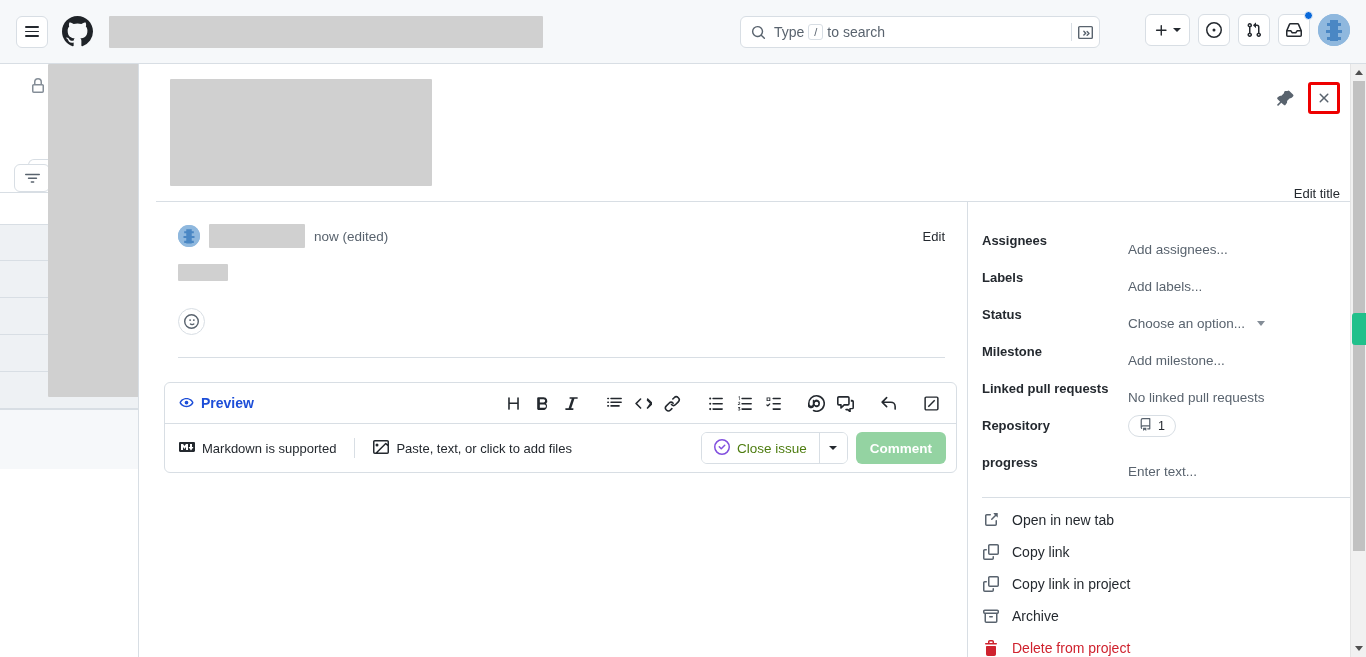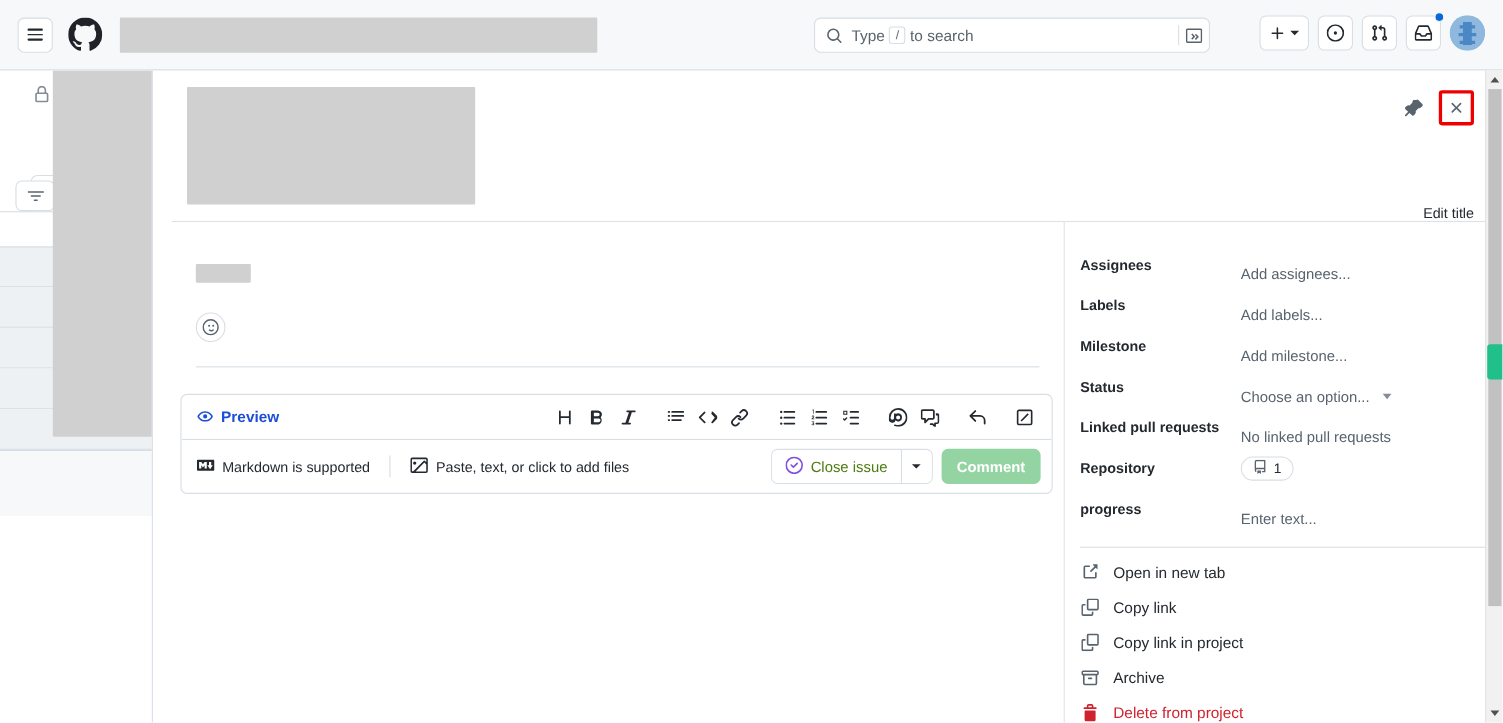--- a/index.html
+++ b/index.html
@@ -356,20 +356,31 @@
         </div>
       </div>
       <div class="edit-title-label">Edit title</div>
     </div>
     <div class="ov-divider"></div>
 
     <div class="ov-body">
 
       <div class="main-col">
         <div class="comment-block">
+          <div class="comment-head">
+            <span class="avatar sm">
+              <svg width="22" height="22" viewBox="0 0 32 32">
+                  <rect width="32" height="32" fill="#8fb8de"></rect>
+                  <path d="M12 6h8v3h3v3h-3v4h4v3h-4v4h3v3h-3v1h-8v-1H9v-3h3v-4H8v-3h4v-4H9V9h3Z" fill="#4a87c4"></path>
+                </svg>
+            </span>
+            <span class="c-user-redact redact"></span>
+            <span class="c-time">now (edited)</span>
+            <span class="c-edit">Edit</span>
+          </div>
           <div class="c-body-redact redact"></div>
           <div class="reaction-btn">
             <svg width="15" height="15" viewBox="0 0 16 16" fill="currentColor">
                 <path d="M8 0a8 8 0 1 1 0 16A8 8 0 0 1 8 0ZM1.5 8a6.5 6.5 0 1 0 13 0 6.5 6.5 0 0 0-13 0Zm4.879 2.121a.75.75 0 0 1 1.06 0c.328.327.77.504 1.232.504s.904-.177 1.232-.504a.75.75 0 1 1 1.06 1.06A3.25 3.25 0 0 1 8.671 12a3.25 3.25 0 0 1-2.292-.819.75.75 0 0 1 0-1.06ZM5.5 6.5a1 1 0 1 1 2 0 1 1 0 0 1-2 0Zm4 0a1 1 0 1 1 2 0 1 1 0 0 1-2 0Z"></path>
               </svg>
           </div>
           <div class="main-sep"></div>
         </div>
 
         <div class="composer">
@@ -498,29 +509,29 @@
 
           <div class="side-row">
             <span class="side-label">Assignees</span>
             <span class="side-value">Add assignees...</span>
           </div>
           <div class="side-row">
             <span class="side-label">Labels</span>
             <span class="side-value">Add labels...</span>
           </div>
           <div class="side-row">
-            <span class="side-label">Milestone</span>
-            <span class="side-value">Add milestone...</span>
-          </div>
-          <div class="side-row">
             <span class="side-label">Status</span>
             <span class="side-value">
               <span>Choose an option...</span>
               <span class="sel-caret"></span>
             </span>
+          </div>
+          <div class="side-row">
+            <span class="side-label">Milestone</span>
+            <span class="side-value">Add milestone...</span>
           </div>
           <div class="side-row">
             <span class="side-label">Linked pull requests</span>
             <span class="side-value">No linked pull requests</span>
           </div>
           <div class="side-row">
             <span class="side-label">Repository</span>
             <span class="repo-badge">
               <span>
                 <svg width="13" height="13" viewBox="0 0 16 16" fill="#59636e">

